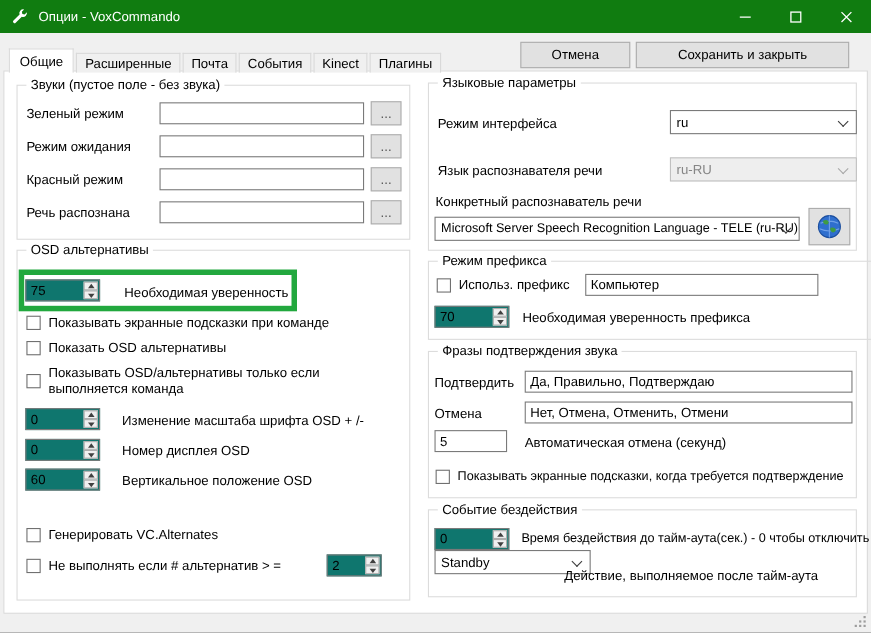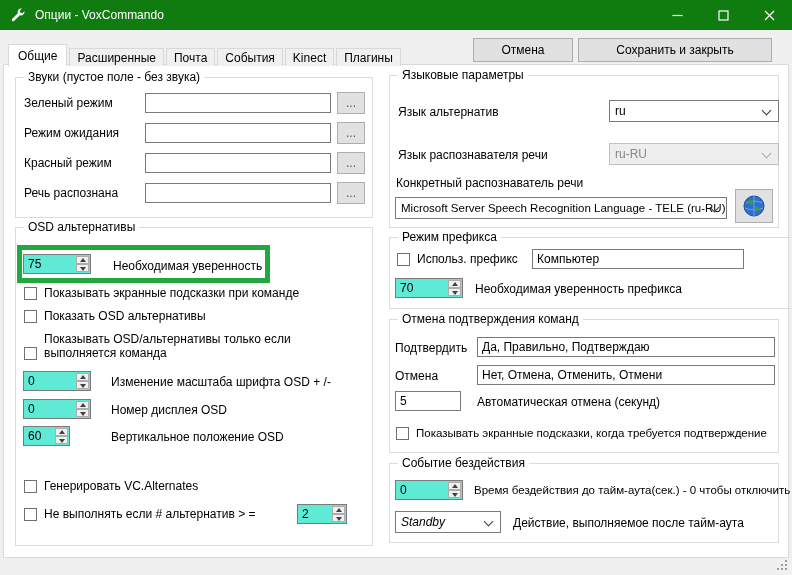--- a/index.html
+++ b/index.html
@@ -21,25 +21,25 @@
   .tabs { position:absolute; left:8px; top:44px; display:flex; align-items:flex-end; height:22px; z-index:5; }
   .tab { background:#f0f0f0; border:1px solid #d9d9d9; border-bottom:none; height:18px; padding:0 7px; display:flex; align-items:center; margin-right:2px; }
   .tab.active { background:#fff; height:22px; padding:0 9px; position:relative; z-index:6; }
   
   .panel { position:absolute; left:3px; top:64px; width:786px; height:494px; background:#fff; border:1px solid #d9d9d9; }
   .group { position:absolute; border:1px solid #dcdcdc; }
   .gtitle { position:absolute; top:-8px; left:8px; background:#fff; padding:0 4px; white-space:nowrap; }
   .lbl { position:absolute; white-space:nowrap; }
   .tb { position:absolute; background:#fff; border:1px solid #7a7a7a; height:20px; padding:0 4px; display:flex; align-items:center; white-space:nowrap; overflow:hidden; }
   
-  .cbrow { position:absolute; display:flex; align-items:flex-end; }
+  .cbrow { position:absolute; display:flex; align-items:center; }
   .cb { flex:0 0 13px; width:13px; height:13px; background:#fff; border:1px solid #707070; margin-top:0px; }
   .cbrow span.cblbl { margin-left:7px; line-height:14px; }
   
-  .spin { position:absolute; height:20px; background:#5eead4; border:1px solid #7a7a7a;text-decoration:underline; }
+  .spin { position:absolute; height:20px; background:#0f766e; border:1px solid #7a7a7a;text-decoration:underline; }
   .spin .val { position:absolute; left:4px; top:2px; }
   .spin .sb { position:absolute; right:1px; width:13px; height:8px; background:#f0f0f0; border:1px solid #adadad; display:flex; align-items:center; justify-content:center; }
   .spin .sb.up { top:1px; }
   .spin .sb.dn { bottom:1px; }
   .tri-up { width:0; height:0; border:3px solid transparent; border-bottom:4px solid #404040; margin-top:-4px; }
   .tri-dn { width:0; height:0; border:3px solid transparent; border-top:4px solid #404040; margin-bottom:-4px; }
   
   .combo { position:absolute; height:22px; background:#fff; border:1px solid #7a7a7a; display:flex; align-items:center; padding:0 20px 0 5px; white-space:nowrap; overflow:hidden; }
   .combo .chev { position:absolute; right:8px; top:6px; width:7px; height:7px; border-right:1px solid #3c3c3c; border-bottom:1px solid #3c3c3c; transform:rotate(45deg); }
   .combo.disabled { background:#eeeeee; color:#868686; border-color:#c0c0c0; }
@@ -191,21 +191,21 @@
         <span class="val">0</span>
         <span class="sb up">
             <i class="tri-up"></i>
           </span>
         <span class="sb dn">
             <i class="tri-dn"></i>
           </span>
       </div>
       <span class="lbl" style="left:95px;top:175px;">Номер дисплея OSD</span>
 
-      <div class="spin" style="left:7px;top:198px;width:47px;">
+      <div class="spin" style="left:7px;top:198px;width:68px;">
         <span class="val">60</span>
         <span class="sb up">
             <i class="tri-up"></i>
           </span>
         <span class="sb dn">
             <i class="tri-dn"></i>
           </span>
       </div>
       <span class="lbl" style="left:95px;top:202px;">Вертикальное положение OSD</span>
 
@@ -224,21 +224,21 @@
           </span>
         <span class="sb dn">
             <i class="tri-dn"></i>
           </span>
       </div>
     </div>
 
     <div class="group" style="left:385px;top:10px;width:390px;height:153px;">
       <span class="gtitle">Языковые параметры</span>
 
-      <span class="lbl" style="left:8px;top:29px;">Язык альтернатив</span>
+      <span class="lbl" style="left:8px;top:29px;">Режим интерфейса</span>
       <div class="combo" style="left:219px;top:24px;width:170px;">
         <span>ru</span>
         <span class="chev"></span>
       </div>
 
       <span class="lbl" style="left:8px;top:72px;">Язык распознавателя речи</span>
       <div class="combo disabled" style="left:219px;top:67px;width:170px;">
         <span>ru-RU</span>
         <span class="chev"></span>
       </div>
@@ -276,21 +276,21 @@
             <i class="tri-up"></i>
           </span>
         <span class="sb dn">
             <i class="tri-dn"></i>
           </span>
       </div>
       <span class="lbl" style="left:85px;top:44px;">Необходимая уверенность префикса</span>
     </div>
 
     <div class="group" style="left:385px;top:254px;width:390px;height:134px;">
-      <span class="gtitle">Отмена подтверждения команд</span>
+      <span class="gtitle">Фразы подтверждения звука</span>
 
       <span class="lbl" style="left:5px;top:21px;">Подтвердить</span>
       <div class="tb" style="left:87px;top:17px;width:298px;">
           <span>Да, Правильно, Подтверждаю</span>
         </div>
 
       <span class="lbl" style="left:5px;top:49px;">Отмена</span>
       <div class="tb" style="left:87px;top:45px;width:298px;">
           <span>Нет, Отмена, Отменить, Отмени</span>
         </div>
@@ -313,21 +313,21 @@
         <span class="val">0</span>
         <span class="sb up">
             <i class="tri-up"></i>
           </span>
         <span class="sb dn">
             <i class="tri-dn"></i>
           </span>
       </div>
       <span class="lbl small" style="left:84px;top:20px;">Время бездействия до тайм-аута(сек.) - 0 чтобы отключить</span>
 
-      <div class="combo" style="left:5px;top:47px;width:106px;font-style:italic;">
+      <div class="combo" style="left:5px;top:36px;width:142px;">
         <span>Standby</span>
         <span class="chev"></span>
       </div>
       <span class="lbl" style="left:123px;top:52px;">Действие, выполняемое после тайм-аута</span>
     </div>
 
   </div>
 
   <div class="grip"></div>
 

